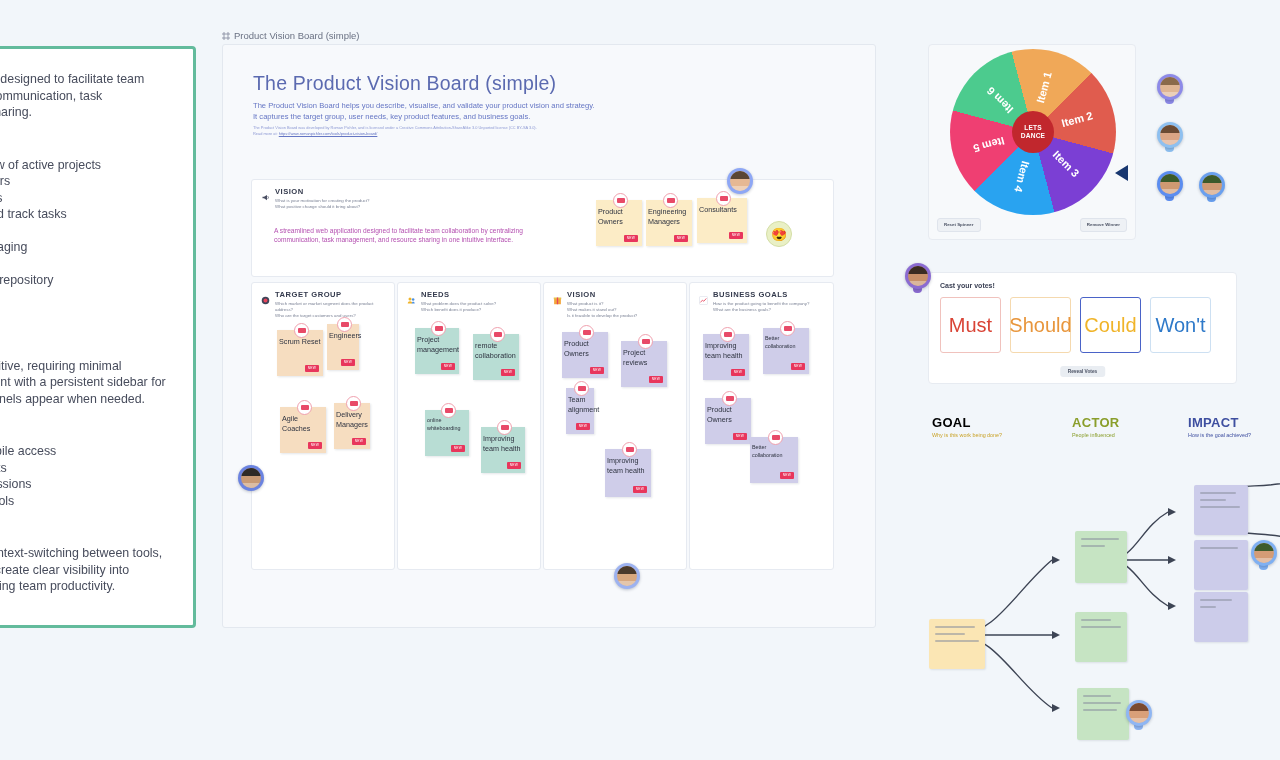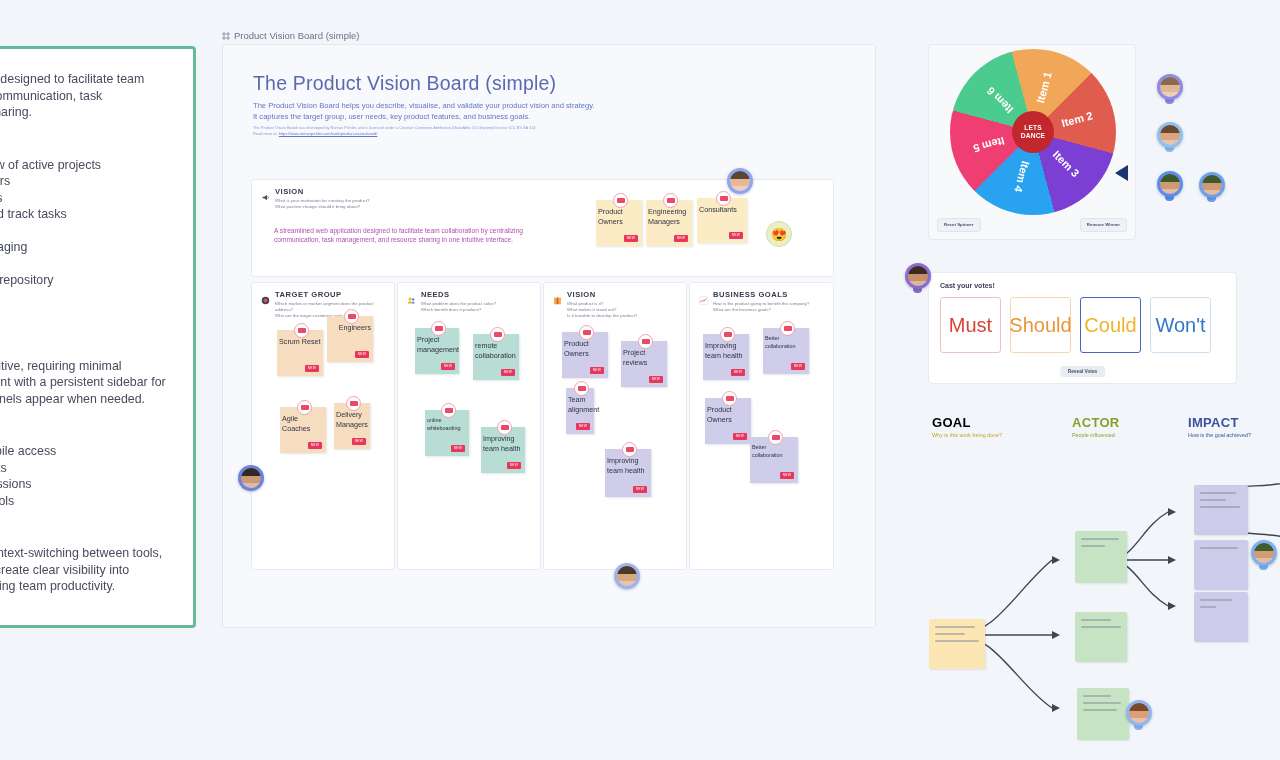--- a/index.html
+++ b/index.html
@@ -282,21 +282,21 @@
       </div>
     </div>
   </div>
   <div class="note o" style="left:277px;top:330px;width:46px;height:46px;">
     <span class="badge">
         <i></i>
       </span>
     <span>Scrum Reset</span>
     <span class="tag">NEW</span>
   </div>
-  <div class="note o" style="left:327px;top:316px;width:46px;height:46px;text-align:right;">
+  <div class="note o" style="left:327px;top:324px;width:32px;height:46px;text-align:right;">
     <span class="badge">
         <i></i>
       </span>
     <span>Engineers</span>
     <span class="tag">NEW</span>
   </div>
   <div class="note o" style="left:280px;top:407px;width:46px;height:46px;">
     <span class="badge">
         <i></i>
       </span>

